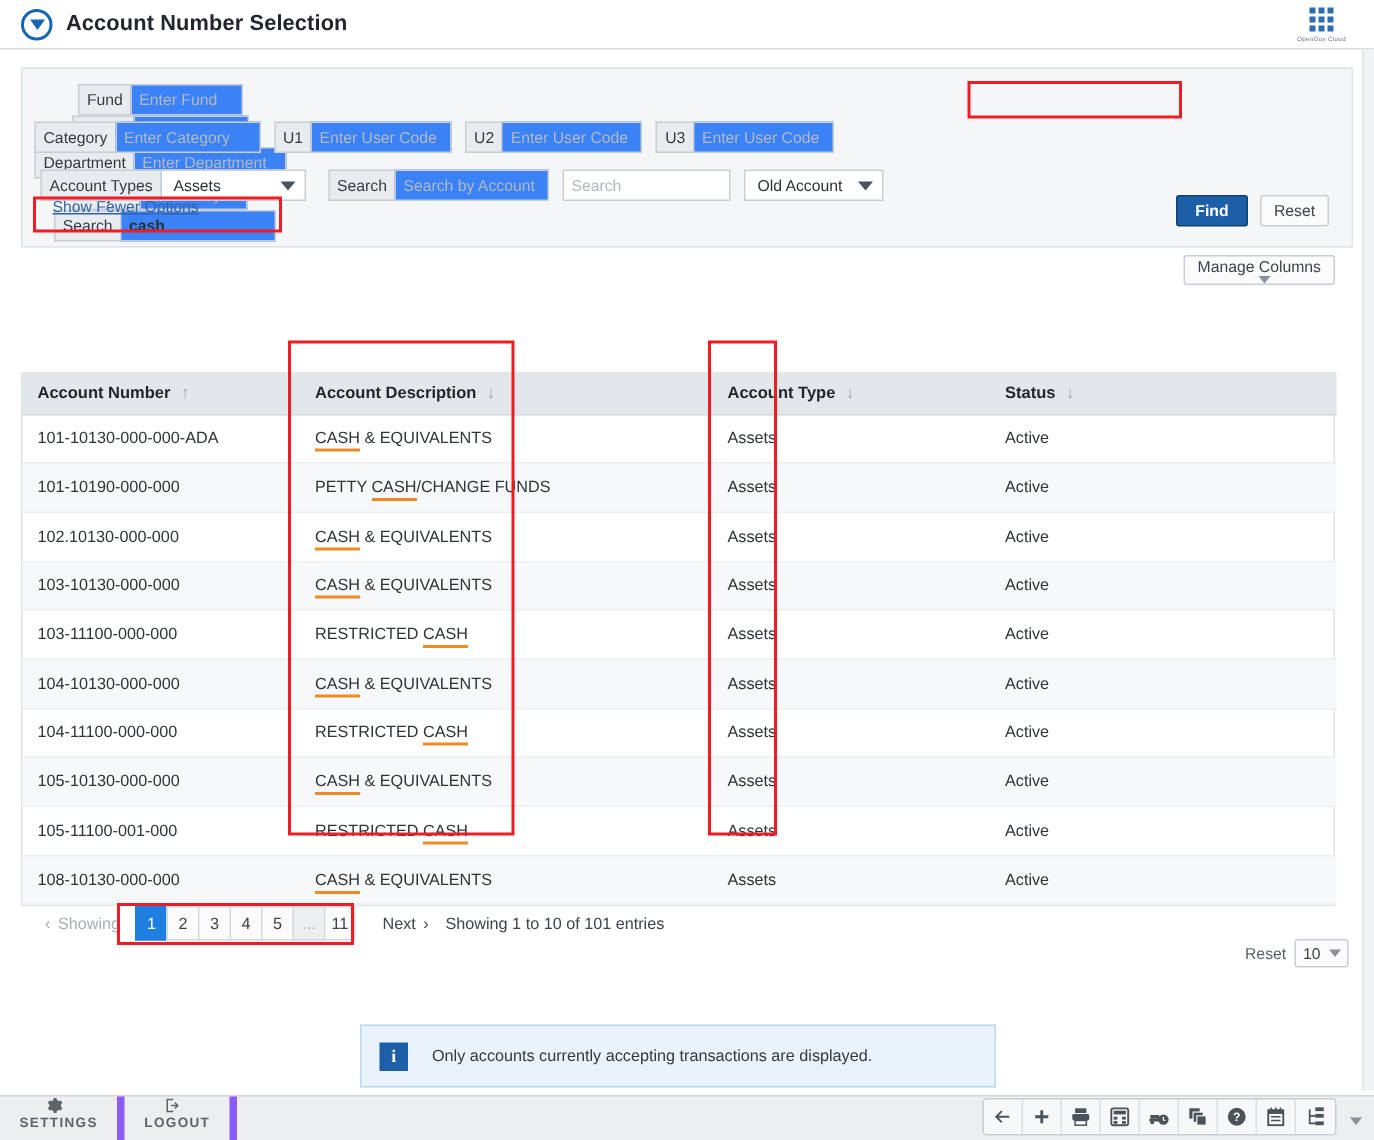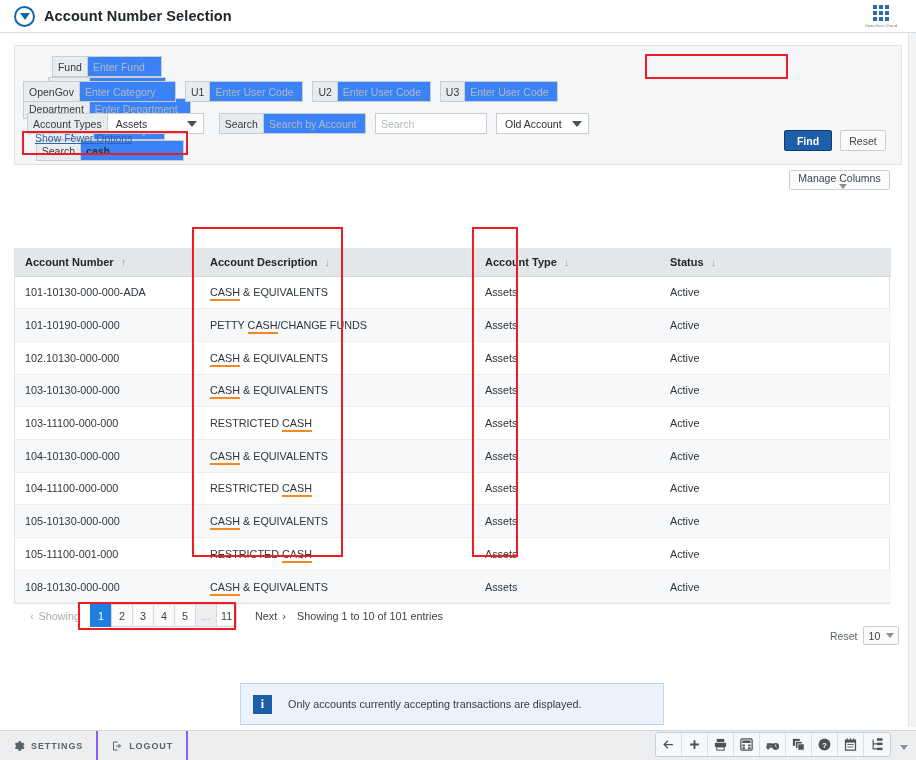--- a/index.html
+++ b/index.html
@@ -199,21 +199,21 @@
 
   
   .bottombar {
     position: absolute; left: 0; bottom: 0; width: 916px; height: 30px;
     background: #eceef0; border-top: 1px solid #d3d7db;
     display: flex; align-items: center;
   }
   .bb-item {
     height: 30px; padding: 0 13px; display: flex; align-items: center;
     font-size: 9px; font-weight: bold; letter-spacing: .9px; color: #5b636b;
-    border-right: 2px solid #8b5cf6; cursor: pointer;
+    border-right: 5px solid #8b5cf6; cursor: pointer; flex-direction: column;
   }
   .bb-item svg { margin-right: 6px; }
   .tool-cluster {
     position: absolute; right: 25px; bottom: 3px;
     display: flex; align-items: center;
     background: #f7f8f9; border: 1px solid #c9ced4; border-radius: 3px;
     height: 25px;
   }
   .tool-btn {
     width: 26px; height: 23px; display: flex; align-items: center; justify-content: center;
@@ -279,21 +279,21 @@
     <div class="fg" style="margin-left:6px;">
       <span class="fg-label">Search</span>
       <input class="fg-input" style="width: 104px; font-weight: bold;" value="cash">
     </div>
   </div>
 
   <div class="link-fewer">Show Fewer Options</div>
 
   <div class="field-row" style="left:8px; top:35px;">
     <div class="fg">
-      <span class="fg-label">OpenGov</span>
+      <span class="fg-label">Category</span>
       <input class="fg-input" style="width: 97px;" placeholder="Enter Category">
     </div>
     <div class="fg">
       <span class="fg-label">U1</span>
       <input class="fg-input" style="width: 94px;" placeholder="Enter User Code">
     </div>
     <div class="fg">
       <span class="fg-label">U2</span>
       <input class="fg-input" style="width: 94px;" placeholder="Enter User Code">
     </div>

